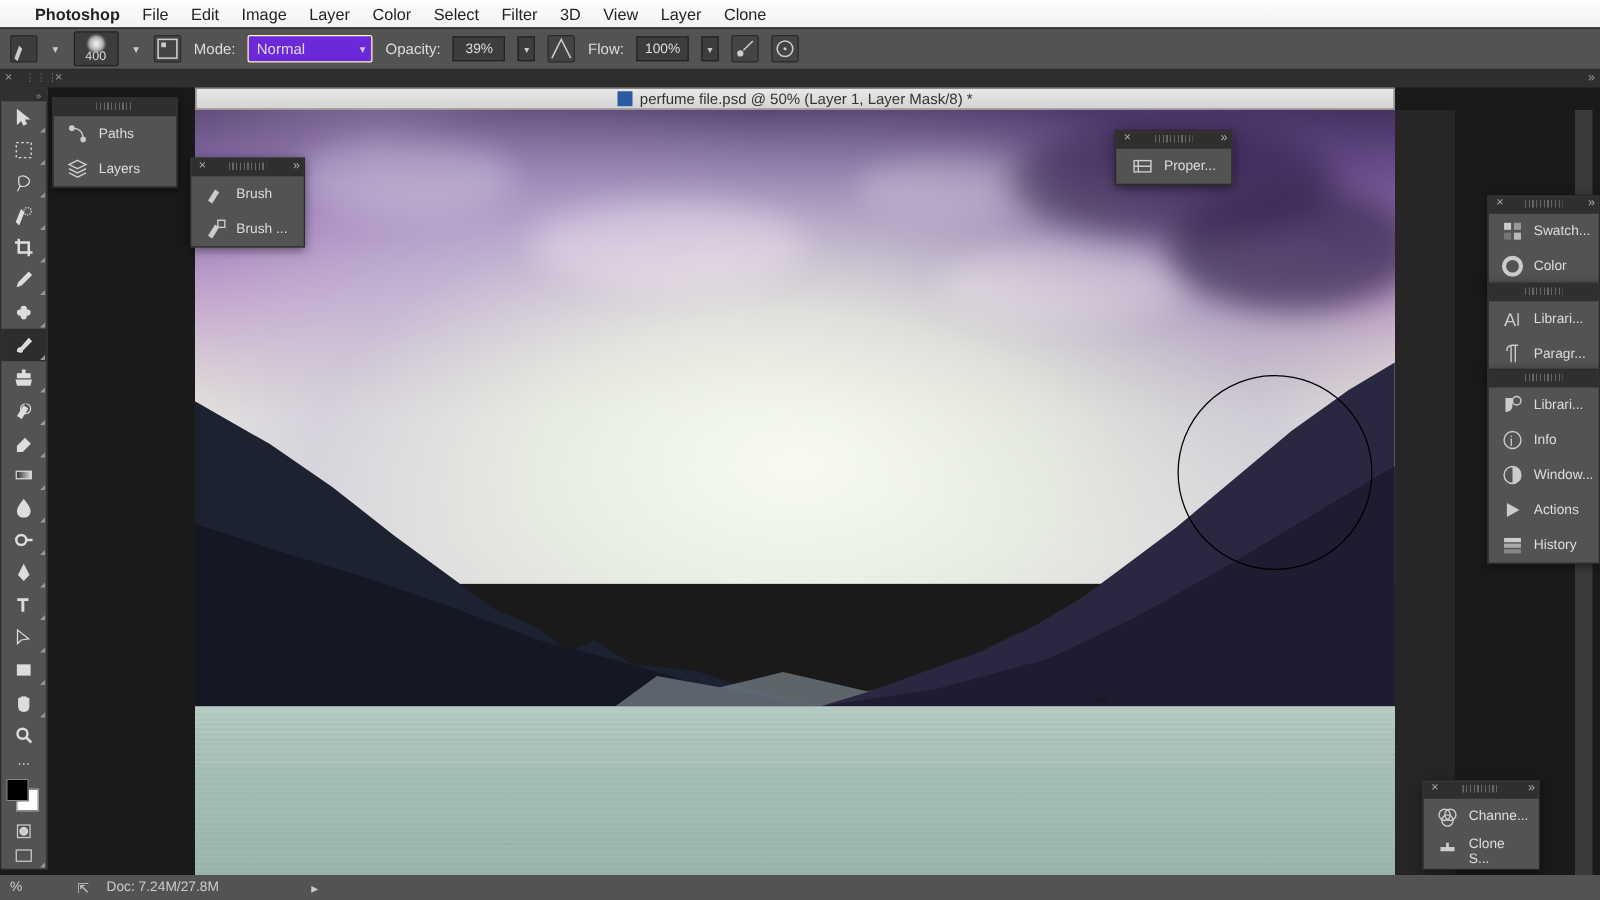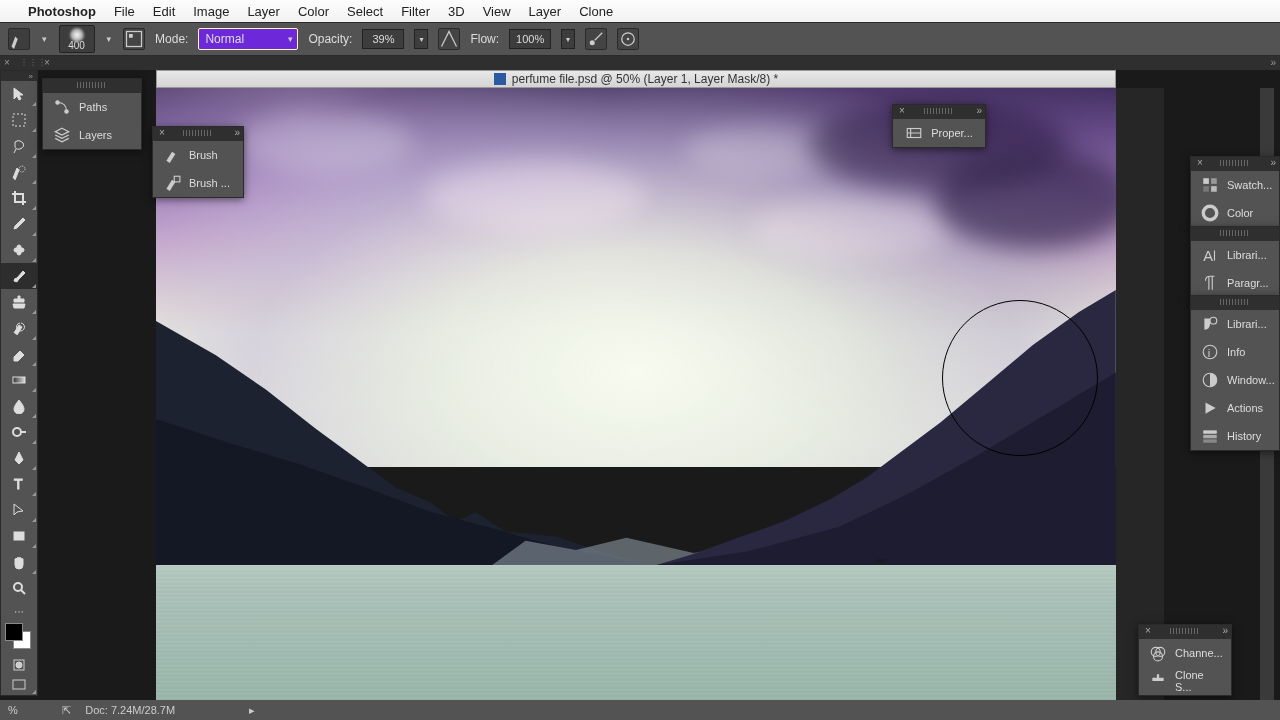--- a/index.html
+++ b/index.html
@@ -570,15 +570,15 @@
           <path d="M7 2 L9 2 L9 5 L13 5 L13 8 L3 8 L3 5 L7 5 Z" fill="#ccc"></path>
         </svg>
       </span>
     <span>Clone S...</span>
   </div>
 </div>
 
 <div class="statusbar">
   <span class="zoomf">%</span>
   <span>⇱</span>
-  <span>Doc: 7.24M/28.7M</span>
+  <span>Doc: 7.24M/27.8M</span>
   <span style="margin-left:60px">▸</span>
 </div>
 
 </body></html>

